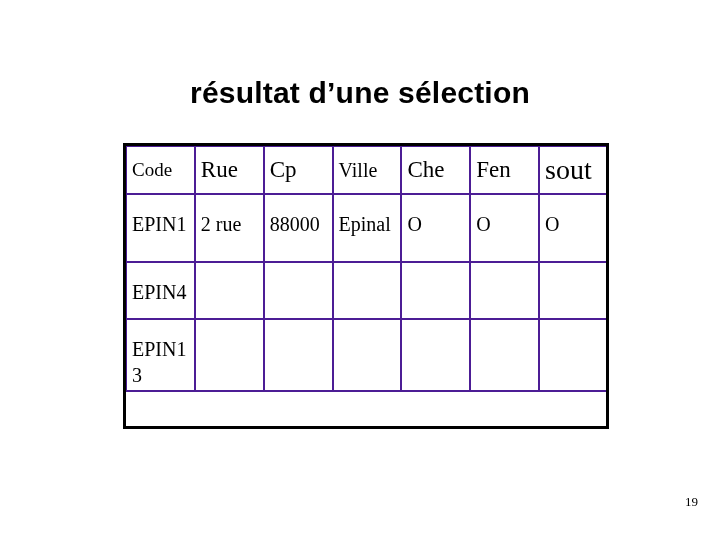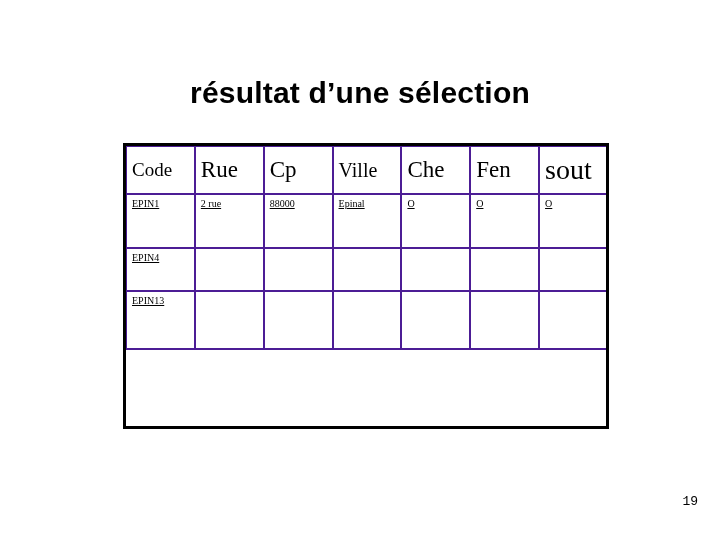--- a/index.html
+++ b/index.html
@@ -69,24 +69,23 @@
   .hdr-code   { font-size: 19px; }
   .hdr-rue    { font-size: 23px; }
   .hdr-cp     { font-size: 23px; }
   .hdr-ville  { font-size: 20px; }
   .hdr-che    { font-size: 23px; }
   .hdr-fen    { font-size: 23px; }
   .hdr-sout   { font-size: 28px; }
 
   
   .data-row td {
-    font-size: 10px;
+    font-size: 20px;
     line-height: 1.28;
-    padding-top: 3px;
-    text-decoration: underline;
+    padding-top: 17px;
   }
   .row-tall td { height: 48px; }
   .row-std td  { height: 37px; }
   .row-last td { height: 52px; }
 
   .cell-circle {
     font-size: 19px;
     line-height: 1.0;
     font-family: "Liberation Serif", "DejaVu Serif", serif;
   }
@@ -103,21 +102,21 @@
     border: 3px solid #000000;
     box-sizing: border-box;
     pointer-events: none;
   }
 
   
   .page-number {
     position: absolute;
     right: 22px;
     top: 494px;
-    font-family: Liberation Mono, monospace;
+    font-family: Liberation Serif, serif;
     font-size: 13px;
     color: #000000;
   }
 </style>
 </head>
 <body>
 
 <div class="slide">
 
   <div class="slide-title">résultat d’une sélection</div>

